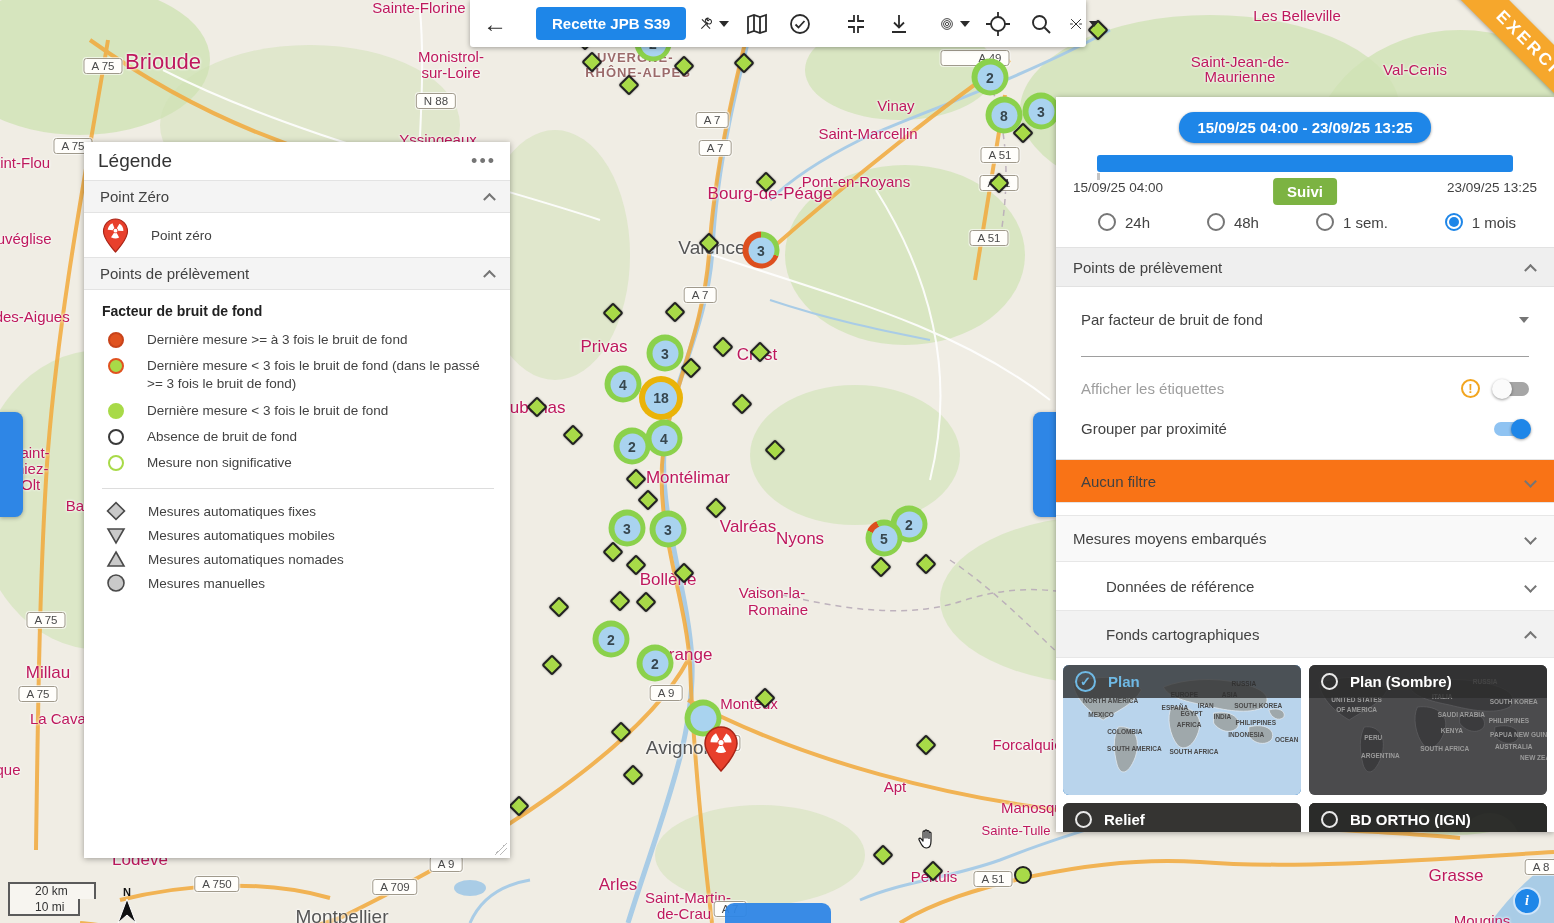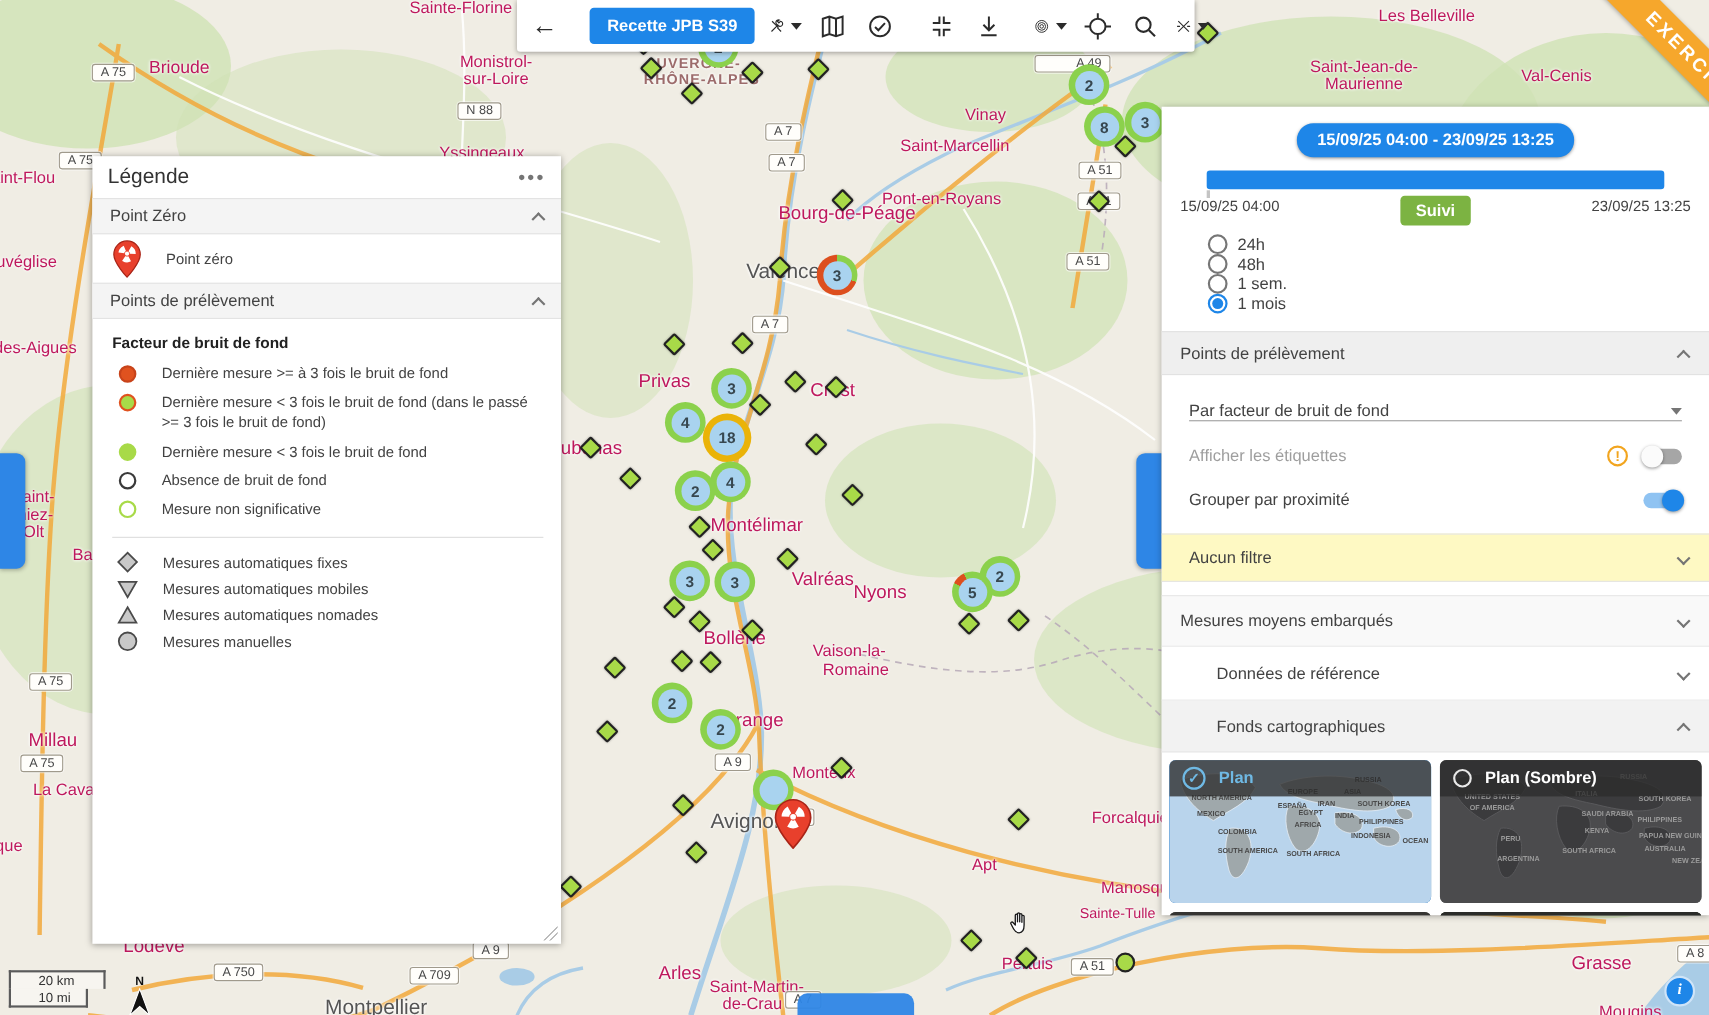--- a/index.html
+++ b/index.html
@@ -74,49 +74,49 @@
            box-shadow:0 1px 6px rgba(0,0,0,.35); z-index:15; overflow:hidden; }
   #date-pill { display:block; margin:15px auto 0; background:#1e86e8; color:#fff; border:none;
                font-weight:700; font-size:15px; padding:7px 18px; border-radius:15px; cursor:pointer;
                box-shadow:0 1px 3px rgba(0,0,0,.4); }
   #range-bar { margin:12px 41px 0; height:17px; background:#1e86e8; border-radius:3px; position:relative; cursor:pointer; }
   #range-tick { position:absolute; left:0; bottom:-8px; width:3px; height:7px; background:#c4c4c4; }
   #dates-row { display:flex; justify-content:space-between; padding:8px 17px 0; align-items:center; position:relative; }
   #dates-row .dt { font-size:13.5px; color:#424242; }
   #suivi-btn { position:absolute; left:50%; transform:translateX(-50%); top:6px; background:#7cb342; color:#fff;
                border:none; border-radius:4px; font-size:15px; font-weight:700; padding:5px 14px; cursor:pointer; }
-  #radio-row { display:flex; padding:18px 38px 16px 42px; justify-content:space-between;flex-direction:column; }
+  #radio-row { display:flex; padding:18px 38px 16px 42px; justify-content:space-between; }
   .radio-item { display:flex; align-items:center; gap:9px; cursor:pointer; }
   .radio-circ { width:18px; height:18px; border-radius:50%; border:2px solid #767676; position:relative; flex:0 0 auto; }
   .radio-circ.sel { border-color:#1e86e8; }
   .radio-circ.sel::after { content:""; position:absolute; inset:2px; border-radius:50%; background:#1e86e8; }
   .radio-item span { font-size:15px; color:#424242; }
   .pn-header { height:40px; background:#efefef; border-top:1px solid #e2e2e2; border-bottom:1px solid #e2e2e2;
                display:flex; align-items:center; justify-content:space-between; padding:0 19px 0 17px; cursor:pointer; }
   .pn-header span { font-size:15px; color:#424242; }
   #pn-body { padding:0 25px; }
   #dropdown-row { margin-top:24px; display:flex; align-items:center; justify-content:space-between;
-                  border-bottom:1px solid #9e9e9e; padding-bottom:0; cursor:pointer;gap:12px; }
+                  border-bottom:1px solid #9e9e9e; padding-bottom:28px; cursor:pointer;gap:12px; }
   #dropdown-row span { font-size:15px; color:#424242; }
   .toggle-row { margin-top:22px; display:flex; align-items:center; justify-content:space-between; }
   .toggle-row .lbl { font-size:15px; color:#424242; }
   .toggle-row .lbl.dim { color:#9e9e9e; }
   .tr-right { display:flex; align-items:center; gap:14px; }
   .warn-ic { width:19px; height:19px; border-radius:50%; border:2px solid #f2a51f; color:#f2a51f;
              font-weight:700; font-size:13px; display:flex; align-items:center; justify-content:center; }
   .toggle { width:35px; height:14px; border-radius:7px; position:relative; cursor:pointer; }
   .toggle.off { background:#a6a6a6; }
   .toggle.on  { background:#8fc3f2; }
   .knob { position:absolute; top:-3px; width:20px; height:20px; border-radius:50%;
           box-shadow:0 1px 3px rgba(0,0,0,.4); }
   .toggle.off .knob { left:-2px; background:#fbfbfb; }
   .toggle.on  .knob { right:-2px; background:#1e86e8; }
   .pn-row { display:flex; align-items:center; justify-content:space-between; padding:0 19px 0 17px; cursor:pointer; }
   .pn-row span { font-size:15px; color:#424242; }
-  #filter-row { height:44px; background:#fef9c3; border-top:1px solid #e4e4e4; border-bottom:1px solid #e4e4e4;
+  #filter-row { height:44px; background:#f97316; border-top:1px solid #e4e4e4; border-bottom:1px solid #e4e4e4;
                 margin-top:22px; padding-left:25px; }
   #embarked-row { height:47px; background:#f9f9f9; margin-top:12px; border-top:1px solid #e7e7e7; border-bottom:1px solid #e7e7e7; }
   #reference-row { height:49px; background:#fff; padding-left:50px; border-bottom:1px solid #e7e7e7; }
   #basemaps-row { height:47px; background:#f2f2f2; padding-left:50px; border-bottom:1px solid #e7e7e7; }
   #thumbs { display:grid; grid-template-columns:1fr 1fr; gap:8px; padding:7px; }
   .thumb { position:relative; height:130px; border-radius:6px; overflow:hidden; cursor:pointer; background:#888; }
   .thumb.sel { outline:2px solid #1e86e8; outline-offset:-2px; }
   .thumb-head { position:absolute; left:0; right:0; top:0; height:33px; background:rgba(43,43,43,.78);
                 display:flex; align-items:center; gap:12px; padding-left:12px; z-index:3; }
   .thumb-head .tl { color:#fff; font-weight:700; font-size:15px; }
@@ -199,21 +199,21 @@
         <path d="M712,255 C850,300 960,330 1050,400"></path>
       </g>
       <g fill="none" stroke="#b9acb9" stroke-width="1.5" stroke-dasharray="6 5" opacity=".9">
         <path d="M950,560 C1010,600 1060,660 1110,700"></path>
         <path d="M760,590 C830,606 900,622 965,600 C1030,580 1090,590 1130,620"></path>
         <path d="M980,60 C1010,120 1010,180 1000,240"></path>
       </g>
     </svg>
     <div id="markers">
         <div class="mlabel" style="left: 419px; top: 7px;">Sainte-Florine</div>
-        <div class="mlabel" style="left: 163px; top: 62px; font-size: 16px;">Brioude</div>
+        <div class="mlabel" style="left: 163px; top: 62px; font-size: 22px;">Brioude</div>
         <div class="mlabel" style="left: 451px; top: 56px;">Monistrol-</div>
         <div class="mlabel" style="left: 451px; top: 72px;">sur-Loire</div>
         <div class="mlabel" style="left: 438px; top: 139px;">Yssingeaux</div>
         <div class="mlabel" style="left: 630px; top: 57px; font-size: 13px; color: rgb(156, 107, 107); font-weight: 700; letter-spacing: 1px;">AUVERGNE-</div>
         <div class="mlabel" style="left: 638px; top: 72px; font-size: 13px; color: rgb(156, 107, 107); font-weight: 700; letter-spacing: 1px;">RHÔNE-ALPES</div>
         <div class="mlabel" style="left: 1297px; top: 15px;">Les Belleville</div>
         <div class="mlabel" style="left: 1240px; top: 61px;">Saint-Jean-de-</div>
         <div class="mlabel" style="left: 1240px; top: 76px;">Maurienne</div>
         <div class="mlabel" style="left: 1415px; top: 69px;">Val-Cenis</div>
         <div class="mlabel" style="left: 896px; top: 105px;">Vinay</div>

